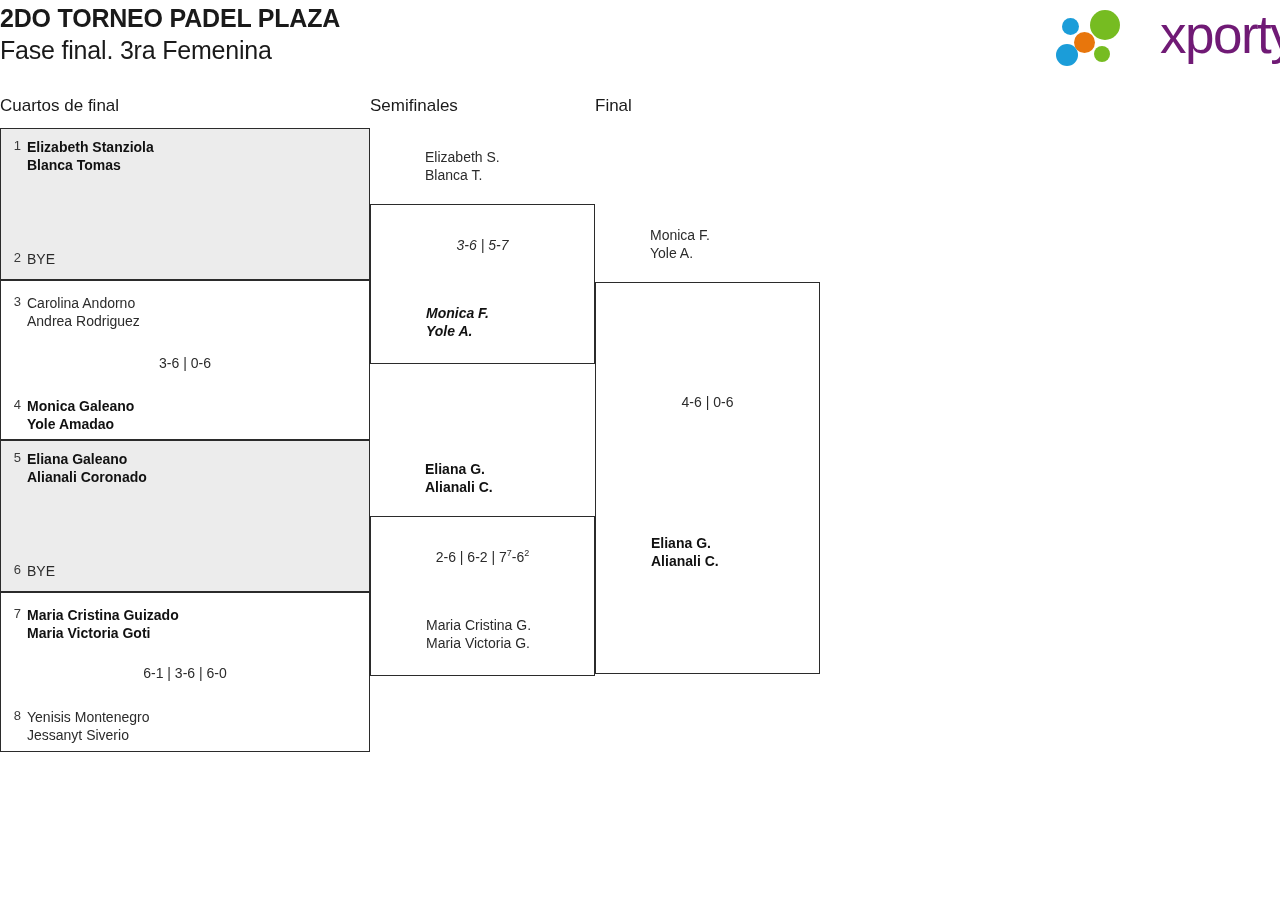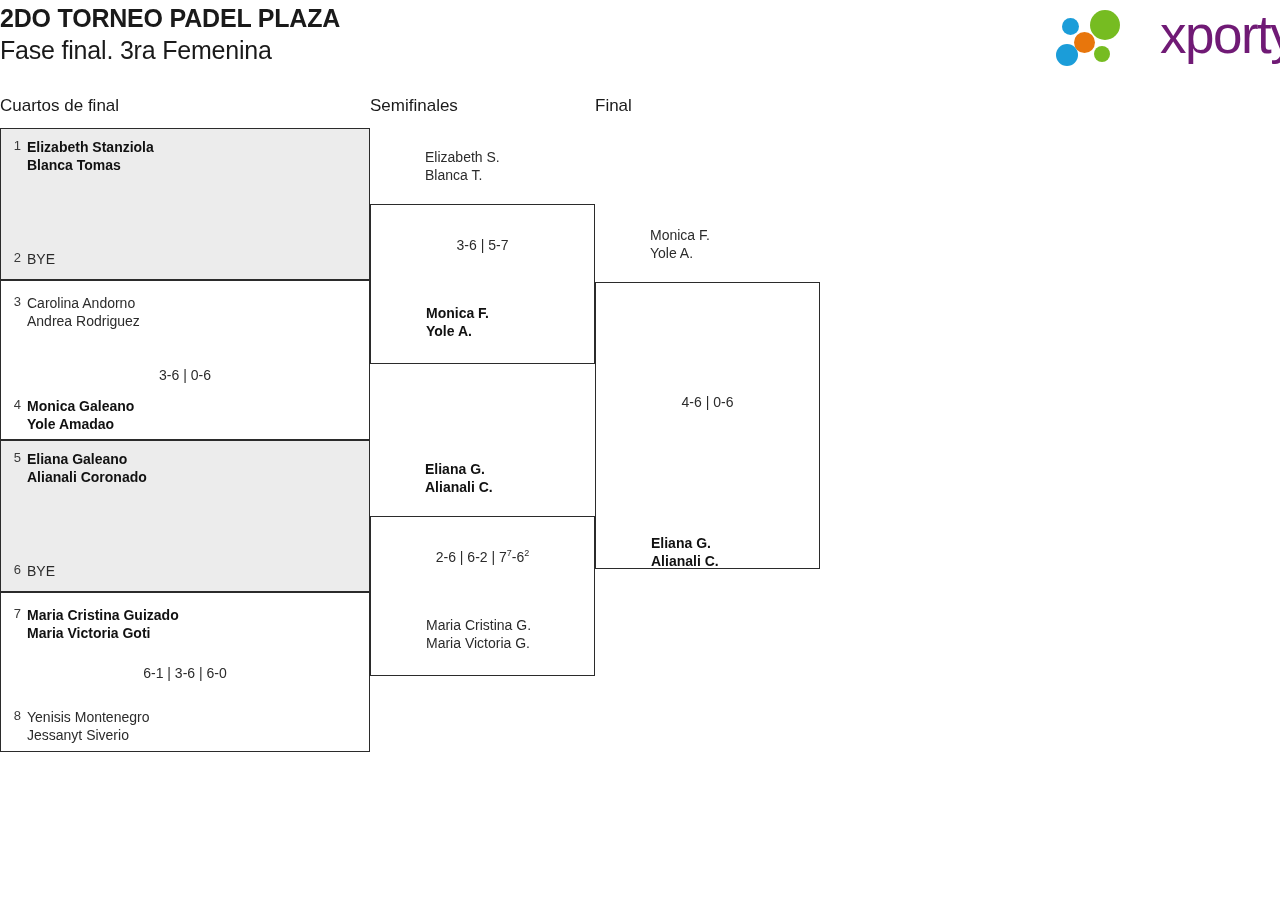--- a/index.html
+++ b/index.html
@@ -178,21 +178,21 @@
   </div>
 
   <div class="match-box" style="left:0px; top:280px; width:370px; height:160px;">
     <div class="slot" style="top:13px;">
       <span class="seed">3</span>
       <span class="names">
         <span class="nm">Carolina Andorno</span>
         <span class="nm">Andrea Rodriguez</span>
       </span>
     </div>
-    <div class="score" style="top:73px;margin-top:12px;">3-6 | 0-6</div>
+    <div class="score" style="top:73px;">3-6 | 0-6</div>
     <div class="slot" style="top:116px;">
       <span class="seed">4</span>
       <span class="names winner">
         <span class="nm">Monica Galeano</span>
         <span class="nm">Yole Amadao</span>
       </span>
     </div>
   </div>
 
   <div class="match-box bye" style="left:0px; top:440px; width:370px; height:152px;">
@@ -230,21 +230,21 @@
     </div>
   </div>
 
   <div class="label-slot" style="left:377px; top:148px;">
     <span class="names">
       <span class="nm">Elizabeth S.</span>
       <span class="nm">Blanca T.</span>
     </span>
   </div>
 
-  <div class="match-box" style="left:370px; top:204px; width:225px; height:160px;">
+  <div class="match-box" style="left:370px; top:204px; width:225px; height:160px;font-style:italic;">
     <div class="score" style="top:31px;">
       <span>3-6 | 5-7</span><sup></sup><span></span><sup></sup>
     </div>
     <div class="label-slot" style="left:7px; top:99px;">
       <span class="names winner">
         <span class="nm">Monica F.</span>
         <span class="nm">Yole A.</span>
       </span>
     </div>
   </div>
@@ -268,21 +268,21 @@
     </div>
   </div>
 
   <div class="label-slot" style="left:602px; top:226px;">
     <span class="names">
       <span class="nm">Monica F.</span>
       <span class="nm">Yole A.</span>
     </span>
   </div>
 
-  <div class="match-box" style="left:595px; top:282px; width:225px; height:287px;">
+  <div class="match-box" style="left:595px; top:282px; width:225px; height:392px;">
     <div class="score" style="top:110px;">4-6 | 0-6</div>
     <div class="label-slot" style="left:7px; top:251px;">
       <span class="names winner">
         <span class="nm">Eliana G.</span>
         <span class="nm">Alianali C.</span>
       </span>
     </div>
   </div>
 
 </div>

